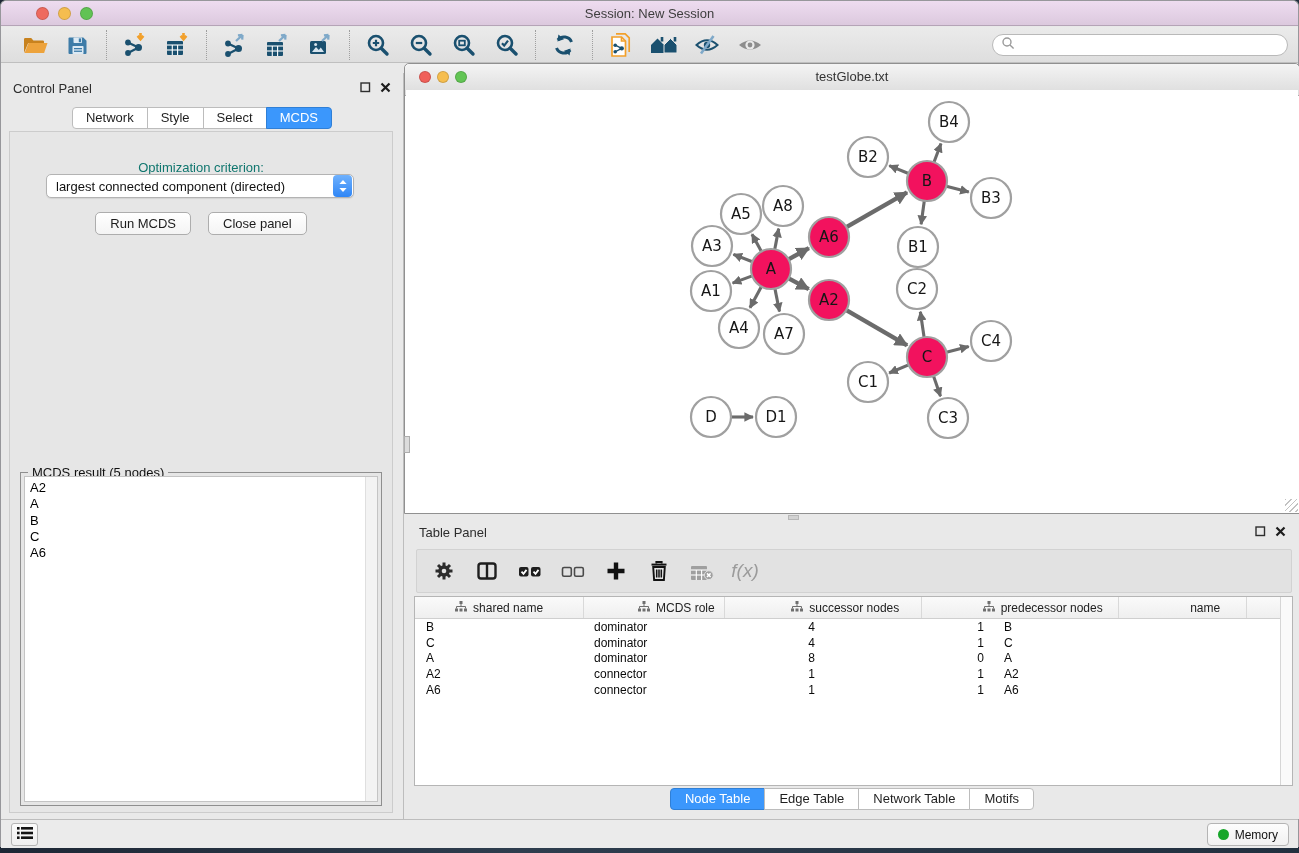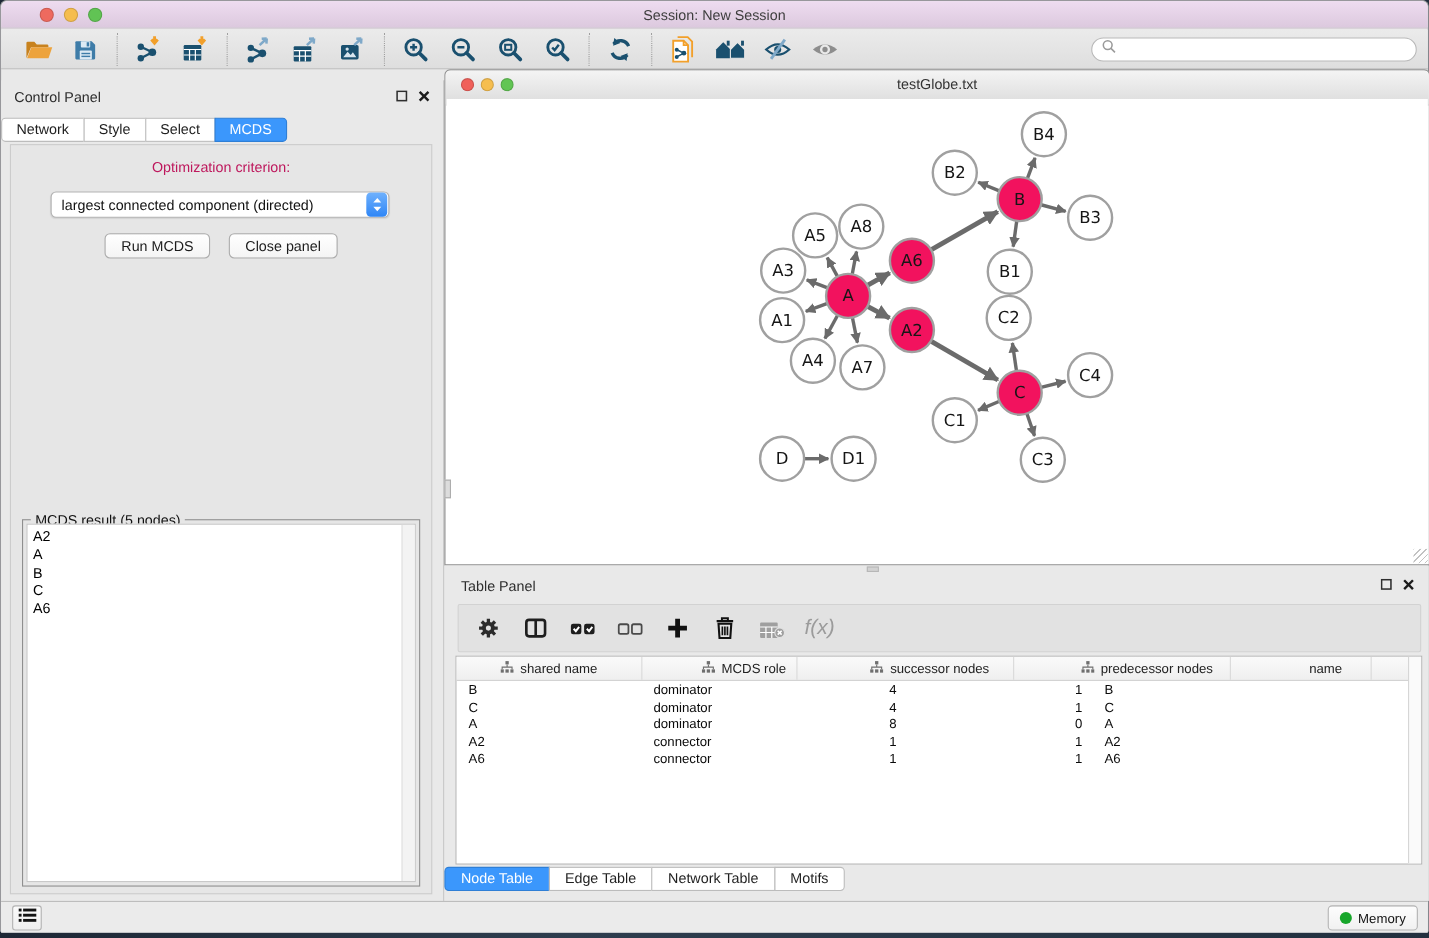--- a/index.html
+++ b/index.html
@@ -30,31 +30,31 @@
   .searchbox input { border:none; outline:none; flex:1; font-size:12px; background:transparent; }
 
   
   .control-panel { position:absolute; top:72px; left:0; width:403px; height:756px;
                    background:#e9e9e9; border-right:1px solid #bdbdbd; }
   .panel-head { position:relative; height:30px; }
   .panel-head .ph-title { position:absolute; left:12px; top:8px; font-size:13px; color:#2d2d2d; }
   .ph-icons { position:absolute; right:12px; top:9px; display:flex; gap:9px; align-items:center; }
   .ph-icons span { display:inline-flex; cursor:pointer; }
 
-  .seg-wrap { display:flex; justify-content:flex-start; }
+  .seg-wrap { display:flex; justify-content:center; }
   .seg-tab { font-size:13px; color:#1f1f1f; background:#fff; border:1px solid #bcbcbc;
              padding:2px 13px; margin-left:-1px; cursor:pointer; line-height:16px; }
   .seg-tab:first-child { border-radius:4px 0 0 4px; margin-left:0; }
   .seg-tab:last-child { border-radius:0 4px 4px 0; }
   .seg-tab.active { background:#3b97fc; border-color:#2f7fd6; color:#fff; }
 
   .cp-tabs { position:absolute; top:34px; left:0; right:0; }
   .cp-body { position:absolute; top:58px; left:8px; right:10px; bottom:16px;
              background:#e6e6e6; border:1px solid #cccccc; }
-  .opt-label { text-align:center; margin-top:12px; font-size:13px; color:#be185d; }
+  .opt-label { text-align:center; margin-top:28px; font-size:13px; color:#0f766e; }
   .dropdown { position:absolute; left:36px; right:38px; top:42px; height:24px; background:#fff;
               border:1px solid #b3b3b3; border-radius:5px; display:flex; align-items:center;
               cursor:pointer; box-shadow:0 1px 1px rgba(0,0,0,.08); }
   .dropdown .dd-text { flex:1; padding-left:9px; font-size:13px; color:#111;
                        white-space:nowrap; overflow:hidden; }
   .dd-stepper { width:19px; height:22px; margin-right:1px; border-radius:4px;
                 background:linear-gradient(#6fb1fd,#2f86f6); display:flex; align-items:center; justify-content:center; }
   .cp-buttons { position:absolute; top:80px; left:0; right:0; display:flex; justify-content:center; gap:17px; }
   .mac-btn { background:linear-gradient(#ffffff,#f4f4f4); border:1px solid #adadad; border-radius:5px;
              font-size:13px; color:#1c1c1c; padding:3px 14px; cursor:pointer; }

